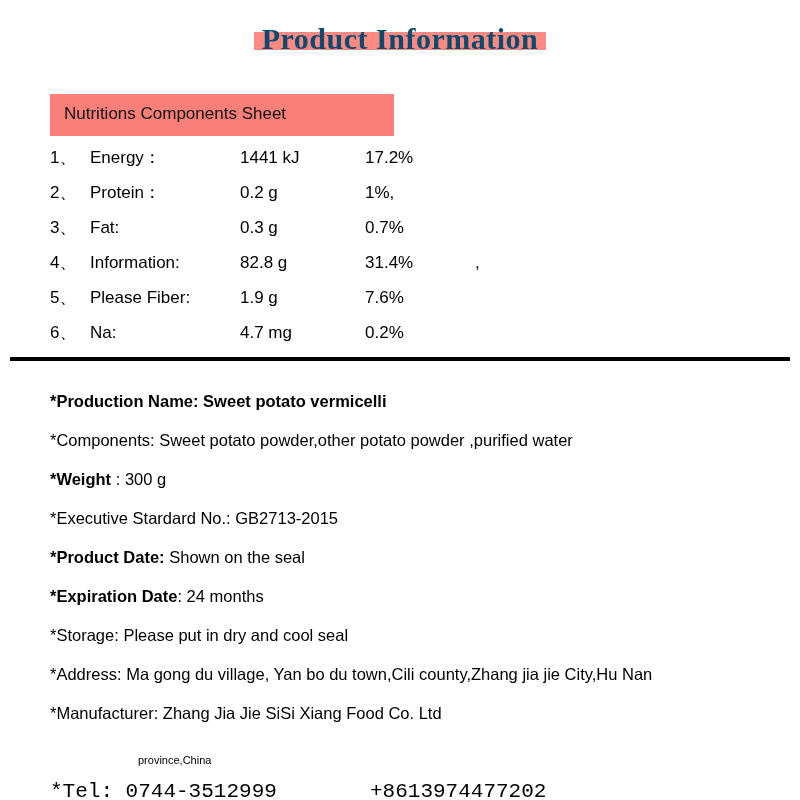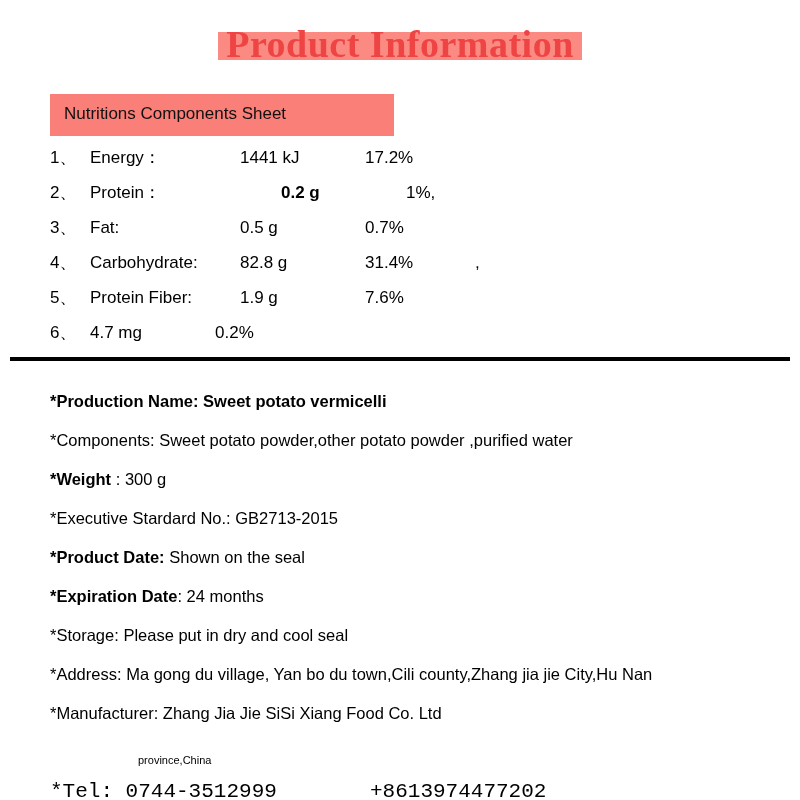--- a/index.html
+++ b/index.html
@@ -42,23 +42,23 @@
     top: 10px;
     bottom: 6px;
     background: #fa8a82;
     z-index: 0;
   }
   .title-text {
     position: relative;
     z-index: 1;
     font-family: "Liberation Serif", serif;
     font-weight: bold;
-    font-size: 38px;
+    font-size: 30px;
     letter-spacing: 0.5px;
-    color: #ef4444;
+    color: #0c4a6e;
     white-space: nowrap;
   }
 
   
   .nutri-banner {
     position: absolute;
     left: 50px;
     top: 94px;
     width: 344px;
     height: 42px;
@@ -99,22 +99,21 @@
     flex: 0 0 125px;
   }
   .c-pct {
     width: 110px;
     flex: 0 0 110px;
   }
   .c-extra {
     flex: 0 0 auto;
   }
   .bold {
-    font-weight: bold;
-    margin-left: 41px;
+    font-weight: normal;
   }
 
   
   .divider {
     position: absolute;
     left: 10px;
     top: 357px;
     width: 780px;
     height: 4px;
     background: #000000;
@@ -182,43 +181,44 @@
       <span class="c-idx">2、</span>
       <span class="c-name">Protein：</span>
       <span class="c-val bold">0.2 g</span>
       <span class="c-pct">1%,</span>
       <span class="c-extra"></span>
     </div>
 
     <div class="nutri-row">
       <span class="c-idx">3、</span>
       <span class="c-name">Fat:</span>
-      <span class="c-val">0.5 g</span>
+      <span class="c-val">0.3 g</span>
       <span class="c-pct">0.7%</span>
       <span class="c-extra"></span>
     </div>
 
     <div class="nutri-row">
       <span class="c-idx">4、</span>
-      <span class="c-name">Carbohydrate:</span>
+      <span class="c-name">Information:</span>
       <span class="c-val">82.8 g</span>
       <span class="c-pct">31.4%</span>
       <span class="c-extra">,</span>
     </div>
 
     <div class="nutri-row">
       <span class="c-idx">5、</span>
-      <span class="c-name">Protein Fiber:</span>
+      <span class="c-name">Please Fiber:</span>
       <span class="c-val">1.9 g</span>
       <span class="c-pct">7.6%</span>
       <span class="c-extra"></span>
     </div>
 
     <div class="nutri-row">
       <span class="c-idx">6、</span>
+      <span class="c-name">Na:</span>
       <span class="c-val">4.7 mg</span>
       <span class="c-pct">0.2%</span>
       <span class="c-extra"></span>
     </div>
 
   </div>
 
   <div class="divider"></div>
 
   <div class="details">

